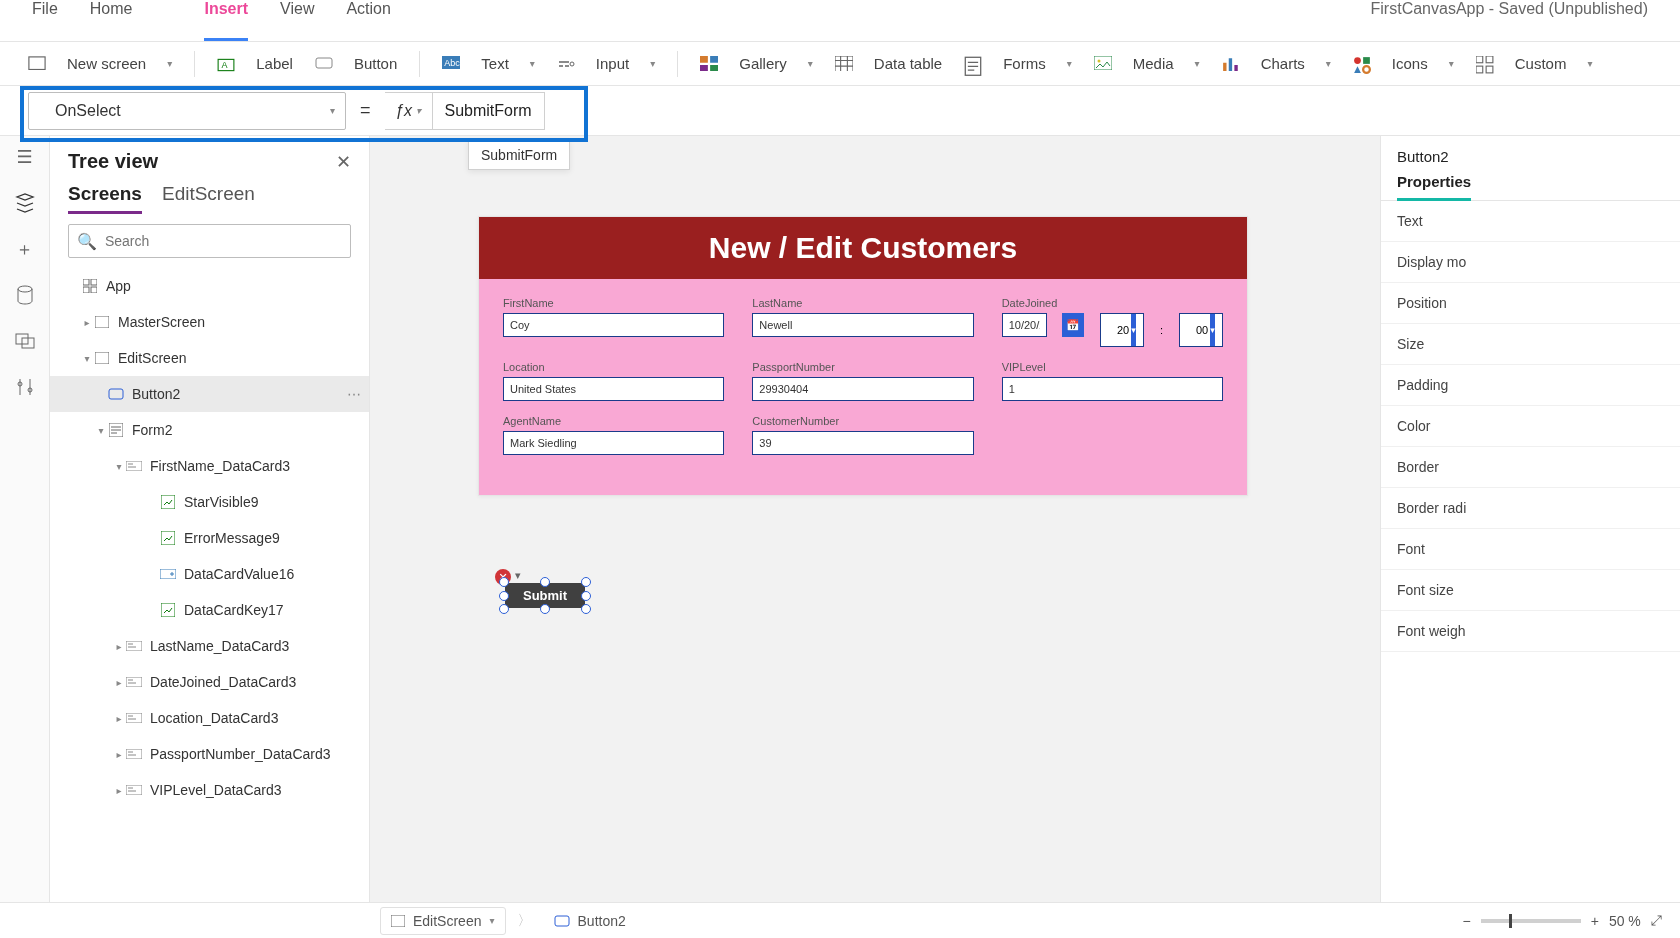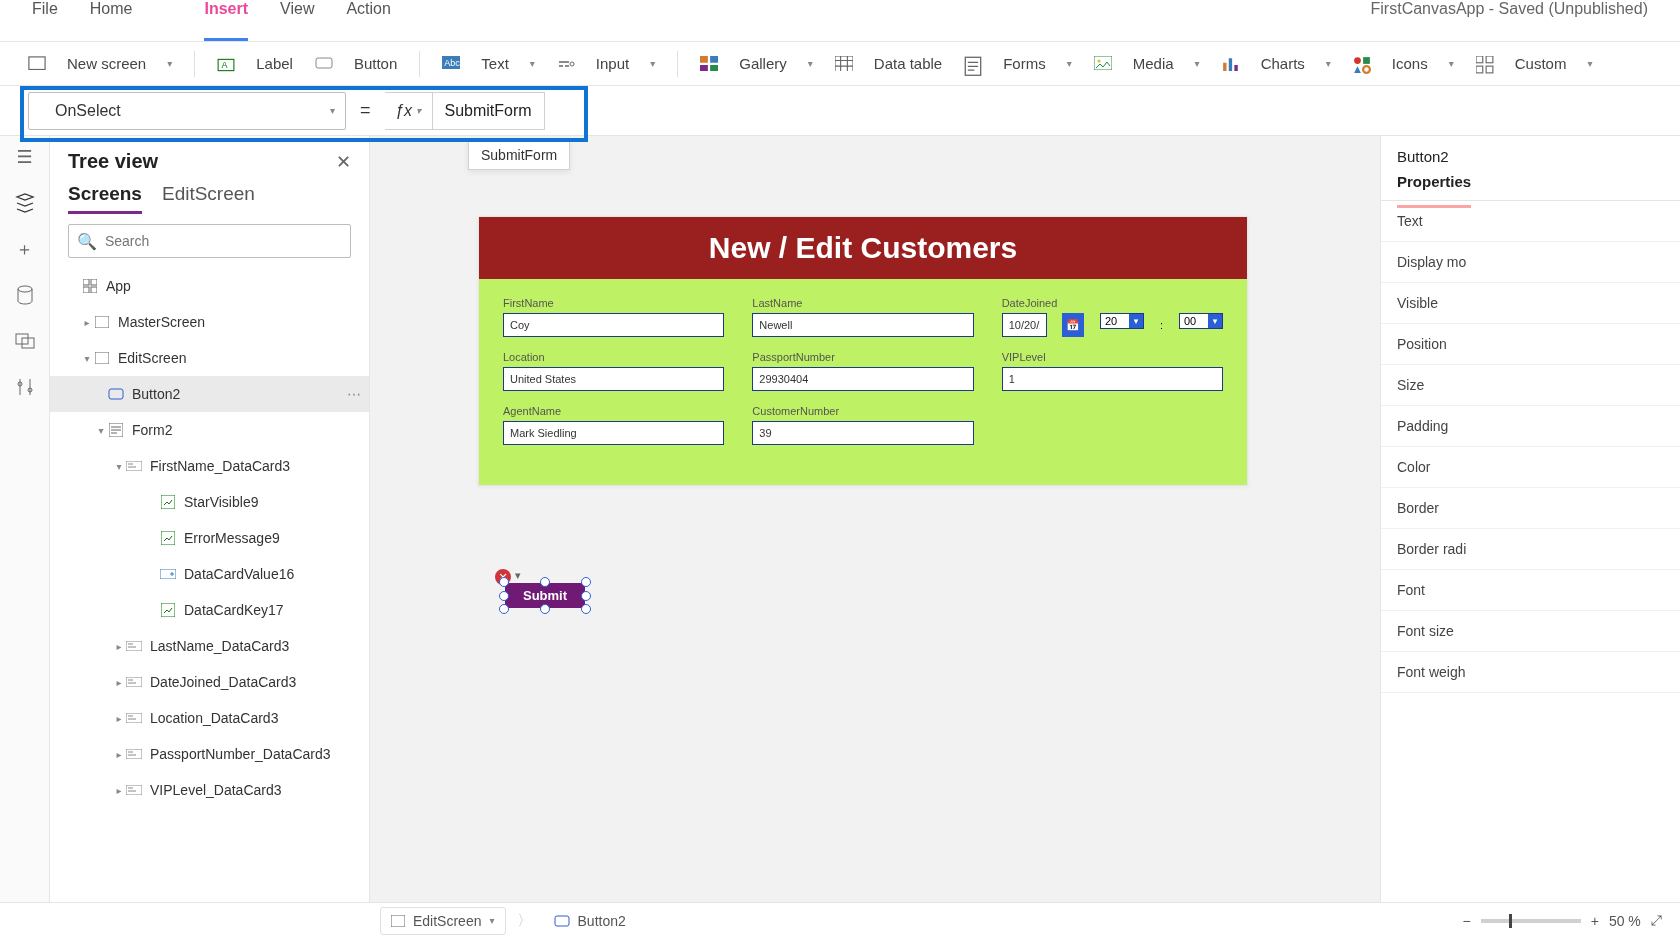--- a/index.html
+++ b/index.html
@@ -46,44 +46,44 @@
   .node { display:flex; align-items:center; height:36px; padding-right:8px; cursor:pointer; }
   .node .tw { width:14px; text-align:center; color:#888; font-size:10px; }
   .node .nico { width:16px; height:16px; margin-right:8px; display:inline-flex; align-items:center; justify-content:center; }
   .node.sel { background:#eaeaea; }
   .node .dots { margin-left:auto; color:#888; }
   .pad0{padding-left:18px}.pad1{padding-left:30px}.pad2{padding-left:44px}.pad3{padding-left:62px}.pad5{padding-left:110px}
 
   
   .canvas-wrap { flex:1; background:#f2f2f2; position:relative; overflow:hidden; }
   .intelli-pop { position:absolute; top:4px; left:98px; background:#fff; border:1px solid #d0d0d0; padding:6px 12px; font-size:14px; color:#333; box-shadow:0 2px 6px rgba(0,0,0,.08); }
-  .form-surface { position:absolute; top:80px; left:108px; width:770px; background:#bef264; border:1px solid #e5e5e5; box-shadow:0 1px 4px rgba(0,0,0,.05); }
+  .form-surface { position:absolute; top:80px; left:108px; width:770px; background:#f9a8d4; border:1px solid #e5e5e5; box-shadow:0 1px 4px rgba(0,0,0,.05); }
   .form-header { background:#9a1f1f; color:#fff; text-align:center; font-size:30px; font-weight:700; padding:14px 0; }
   .form-body { padding:18px 24px 40px; display:grid; grid-template-columns: repeat(3, 1fr); gap:14px 28px; }
   .fld label { font-size:11px; color:#555; display:block; margin-bottom:4px; }
   .fld .inp { width:100%; height:24px; border:1px solid #1a3b8b; background:#fff; font-size:11px; padding:0 6px; color:#333; }
   .date-row { display:flex; gap:16px; }
   .date-row .inp{ flex:1 }
-  .date-row .dd { width:44px; height:16px; border:1px solid #1a3b8b; background:#fff; display:flex; align-items:center; justify-content:space-between; padding:0 4px; font-size:11px; }
+  .date-row .dd { width:44px; height:34px; border:1px solid #1a3b8b; background:#fff; display:flex; align-items:center; justify-content:space-between; padding:0 16px; font-size:11px; }
   .date-row .dd .car { width:14px; height:100%; background:#2c5fd6; color:#fff; display:flex; align-items:center; justify-content:center; font-size:9px; margin:-1px -4px -1px 2px; }
   .cal-ico { width:22px; height:24px; background:#2c5fd6; color:#fff; display:flex; align-items:center; justify-content:center; font-size:11px; margin-left:-1px; }
 
   
   .sel-btn { position:absolute; top:447px; left:135px; }
   .sel-btn .err { position:absolute; top:-14px; left:-10px; width:16px; height:16px; border-radius:50%; background:#d13438; color:#fff; font-size:11px; display:flex; align-items:center; justify-content:center; }
   .sel-btn .sel-chev { position:absolute; top:-14px; left:10px; font-size:11px; color:#666; }
-  .sel-btn .btn { background:#701a75; color:#fff; font-size:13px; padding:5px 18px; border-radius:2px; position:relative; font-weight:600; }
+  .sel-btn .btn { background:#404040; color:#fff; font-size:13px; padding:5px 18px; border-radius:2px; position:relative; font-weight:600; }
   .handle { position:absolute; width:10px; height:10px; background:#fff; border:1px solid #2c5fd6; border-radius:50%; }
   .h-tl{top:-6px;left:-6px}.h-tc{top:-6px;left:calc(50% - 5px)}.h-tr{top:-6px;right:-6px}.h-ml{top:calc(50% - 5px);left:-6px}.h-mr{top:calc(50% - 5px);right:-6px}.h-bl{bottom:-6px;left:-6px}.h-bc{bottom:-6px;left:calc(50% - 5px)}.h-br{bottom:-6px;right:-6px}
 
   
   .props { width: 300px; background:#fff; border-left:1px solid #e5e5e5; overflow:hidden; font-size:14px; color:#333; }
   .props-title { padding:12px 16px 8px; font-size:15px; color:#222; }
   .props-tabs { padding:0 16px 10px; font-size:15px; color:#222; font-weight:600; border-bottom:1px solid #e5e5e5; }
-  .props-tabs span { padding-bottom:15px; border-bottom:3px solid #fca5a5; }
+  .props-tabs span { padding-bottom:8px; border-bottom:3px solid #14b8a6; }
   .prop-row { padding:12px 16px; color:#444; border-bottom:1px solid #f0f0f0; }
 
   
   .status { position:absolute; bottom:0; left:0; right:0; height:36px; display:flex; align-items:center; background:#fff; border-top:1px solid #e5e5e5; padding-left:380px; gap:12px; font-size:14px; color:#555; }
   .status .crumb { display:flex; align-items:center; gap:8px; border:1px solid #e0e0e0; height:28px; padding:0 10px; border-radius:3px; }
   .status .zoom { margin-left:auto; display:flex; align-items:center; gap:10px; padding-right:18px; }
   .slider { width:100px; height:4px; background:#d0d0d0; position:relative; }
   .slider::after{ content:""; position:absolute; top:-5px; left:28px; width:3px; height:14px; background:#444; }
 
   svg { display:block; }
@@ -506,21 +506,20 @@
         <div class="handle h-br"></div>
       </div>
     </div>
   </div>
 
   <div class="props">
     <div class="props-title">Button2</div>
     <div class="props-tabs"><span>Properties</span></div>
     <div class="prop-row">Text</div>
     <div class="prop-row">Display mo</div>
-    <div class="prop-row">Visible</div>
     <div class="prop-row">Position</div>
     <div class="prop-row">Size</div>
     <div class="prop-row">Padding</div>
     <div class="prop-row">Color</div>
     <div class="prop-row">Border</div>
     <div class="prop-row">Border radi</div>
     <div class="prop-row">Font</div>
     <div class="prop-row">Font size</div>
     <div class="prop-row">Font weigh</div>
   </div>

